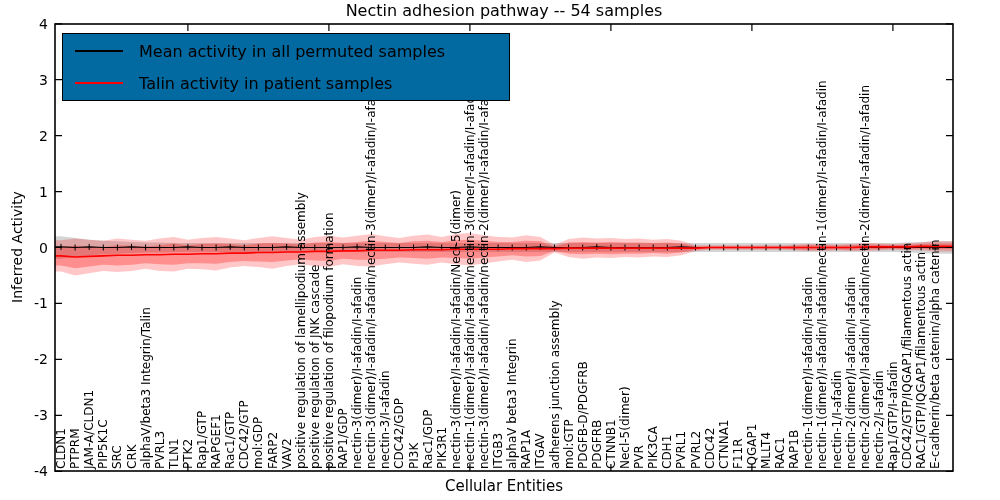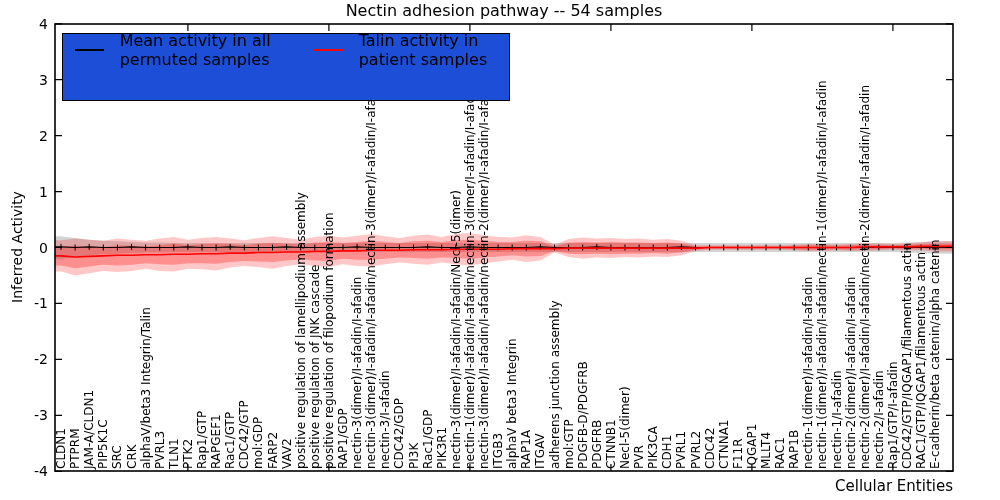--- a/index.html
+++ b/index.html
@@ -9,38 +9,38 @@
   }
   #title{
     position:absolute;left:55px;width:898px;top:1px;text-align:center;
     font-size:16px;color:#000;z-index:4;
   }
   #ylabel{
     position:absolute;left:-57px;top:238px;width:150px;height:18px;text-align:center;
     font-size:14px;transform:rotate(-90deg);z-index:4;
   }
   #xlabel{
-    position:absolute;left:55px;width:898px;top:477px;text-align:right;
+    position:absolute;left:55px;width:898px;top:477px;text-align:center;
     font-size:15px;z-index:4;
   }
   #plot-svg{position:absolute;left:0;top:0;z-index:1;}
   #ytick-labels .ytl{
     position:absolute;width:34px;text-align:right;font-size:14px;line-height:18px;
   }
   #xtick-labels{
     position:absolute;left:55px;top:24px;width:898px;height:447px;overflow:hidden;
     z-index:2;pointer-events:none;
   }
   #xtick-labels .xtl{
     position:absolute;bottom:2px;white-space:nowrap;font-size:12px;line-height:12px;
     transform-origin:0 100%;transform:rotate(-90deg);
   }
   #legend{
-    position:absolute;left:62px;top:33px;width:446px;height:66px;background:#1d4ed8;
-    border:1.5px solid #000;z-index:5;display:flex;flex-direction:row;justify-content:center;
+    position:absolute;left:62px;top:33px;width:446px;height:66px;background:#0369a1;
+    border:1.5px solid #000;z-index:5;display:flex;flex-direction:column;justify-content:center;
   }
   .legend-row{display:flex;align-items:center;height:32px;padding-left:12px;}
   .legend-line{display:inline-block;width:48px;height:0;border-top-style:solid;border-top-width:2px;margin-right:16px;}
   .legend-label{font-size:16px;}
 </style>
 </head>
 <body>
 
 <div id="figure">
   <div id="title">Nectin adhesion pathway -- 54 samples</div>

